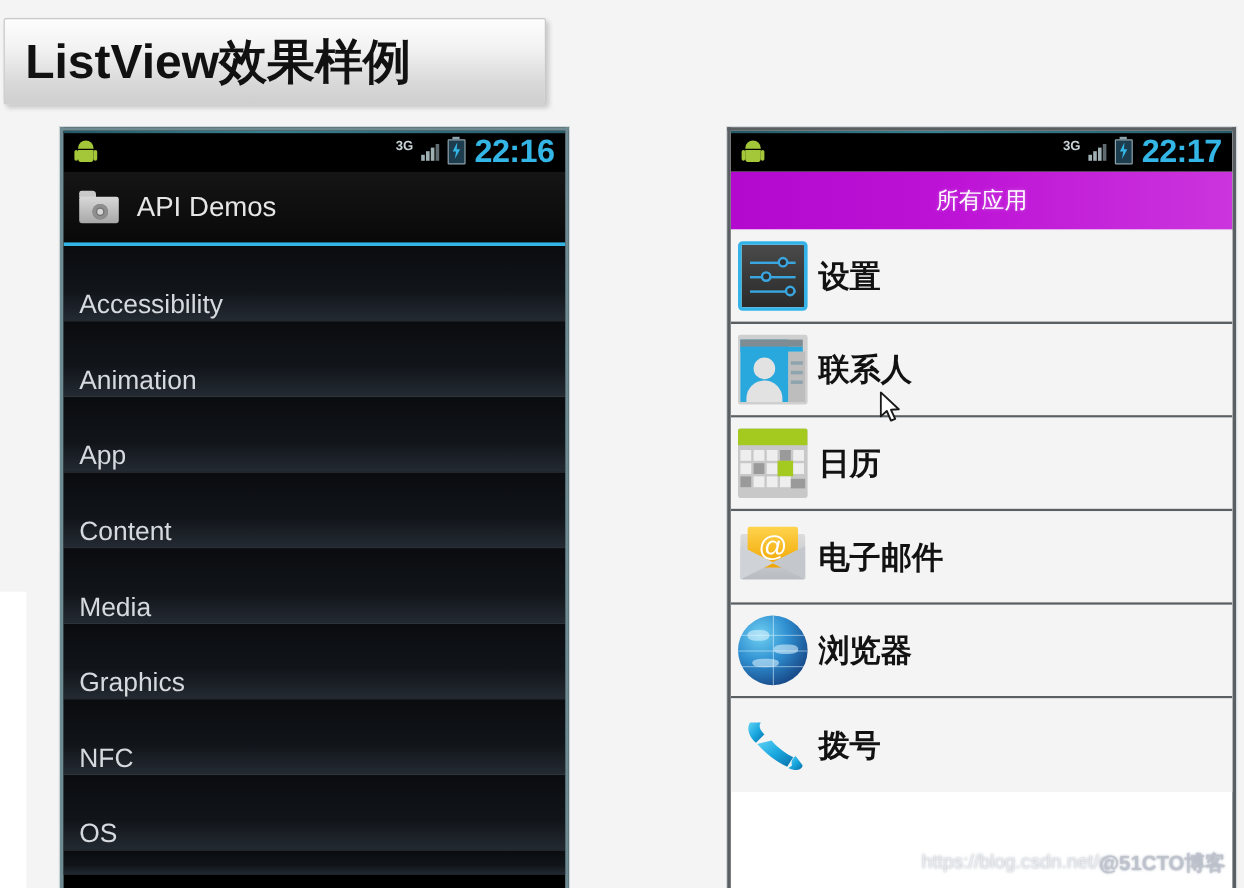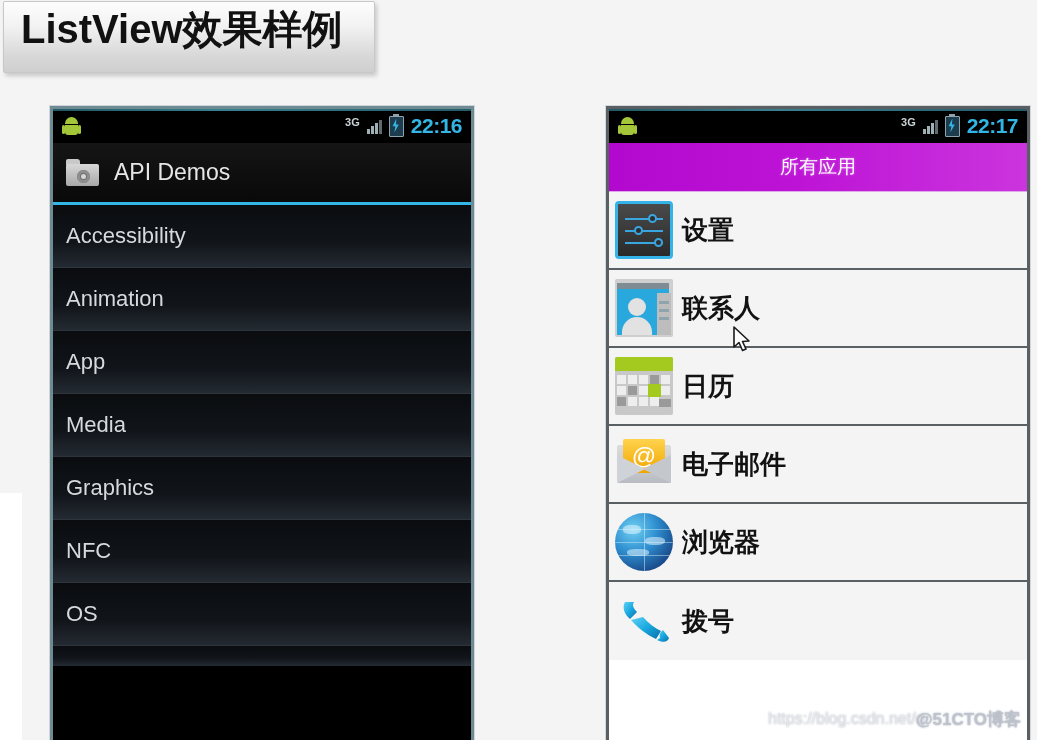--- a/index.html
+++ b/index.html
@@ -22,29 +22,30 @@
     top: 493px;
     width: 22px;
     height: 247px;
     background: #ffffff;
   }
 
   
   .title-banner {
     position: absolute;
     left: 3px;
-    top: 1px;
-    width: 372px;
+    top: 15px;
+    width: 452px;
     height: 72px;
     box-sizing: border-box;
     background: linear-gradient(to bottom, #fdfdfd 0%, #f2f2f2 35%, #d9d9d9 75%, #cfcfcf 100%);
     border: 1px solid #c8c8c8;
     border-radius: 2px;
     box-shadow: 2px 3px 4px rgba(0,0,0,0.18);
     display: flex;
+    align-items: center;
   }
   .title-text {
     font-size: 40px;
     font-weight: bold;
     color: #111;
     letter-spacing: 0px;
     padding-left: 17px;
     white-space: nowrap;
     font-family: "Liberation Sans", "DejaVu Sans", sans-serif;
   }
@@ -132,21 +133,21 @@
   .battery::before {
     content:""; position:absolute; left:3px; top:-3px; width:6px; height:2px;
     background:#8fa3ad;
   }
   .battery .bolt {
     position: absolute; left: 2px; top: 2px; width: 8px; height: 14px;
     background: #33b5e5;
     clip-path: polygon(58% 0, 10% 55%, 45% 55%, 32% 100%, 88% 42%, 52% 42%);
   }
   .clock-time {
-    color: #33b5e5; font-size: 21px; font-weight: bold; letter-spacing: -0.5px;
+    color: #33b5e5; font-size: 27px; font-weight: bold; letter-spacing: -0.5px;
   }
 
   
   .actionbar {
     height: 62px;
     background: linear-gradient(to bottom,#151515,#090909);
     display: flex; align-items: center;
     padding-left: 13px;
     border-bottom: 3px solid #33b5e5;
     box-sizing: border-box;
@@ -174,21 +175,21 @@
     background:#d6d6d6; border-radius:50%;
   }
   .ab-title {
     color: #e6e6e6; font-size: 23px; margin-left: 15px; font-weight: 400;
   }
 
   
   .dark-list { background: #0c0e11; }
   .dark-row {
     height: 63px;
-    display: flex; align-items: center;
+    display: flex; align-items: flex-end;
     padding-left: 13px;
     box-sizing: border-box;
     background: linear-gradient(to bottom,#0a0c0f 0%,#11151a 60%,#242a32 100%);
     border-bottom: 1px solid #2e343c;
     color: #d6dade;
     font-size: 22px;
   }
   .dark-row-partial { height: 20px; border-bottom: none; }
 
   
@@ -430,20 +431,23 @@
 
     <div class="dark-list">
       <div class="dark-row">
           <span>Accessibility</span>
         </div>
       <div class="dark-row">
           <span>Animation</span>
         </div>
       <div class="dark-row">
           <span>App</span>
+        </div>
+      <div class="dark-row">
+          <span>Content</span>
         </div>
       <div class="dark-row">
           <span>Media</span>
         </div>
       <div class="dark-row">
           <span>Graphics</span>
         </div>
       <div class="dark-row">
           <span>NFC</span>
         </div>

